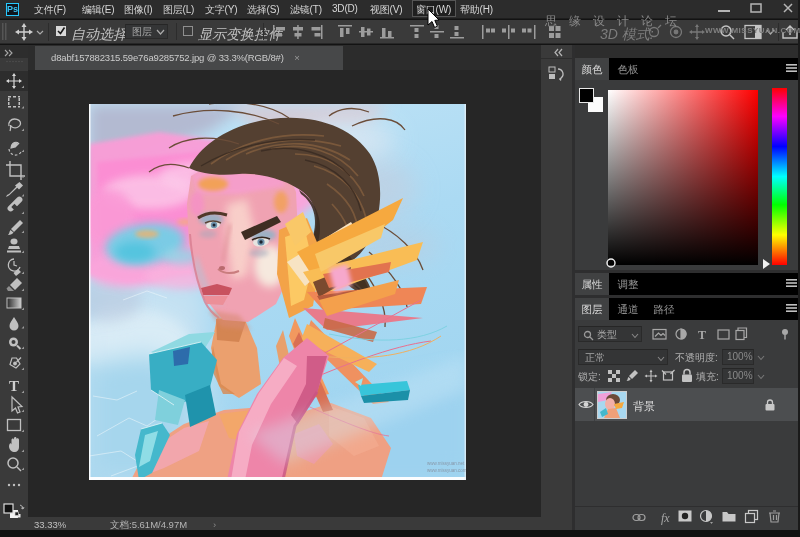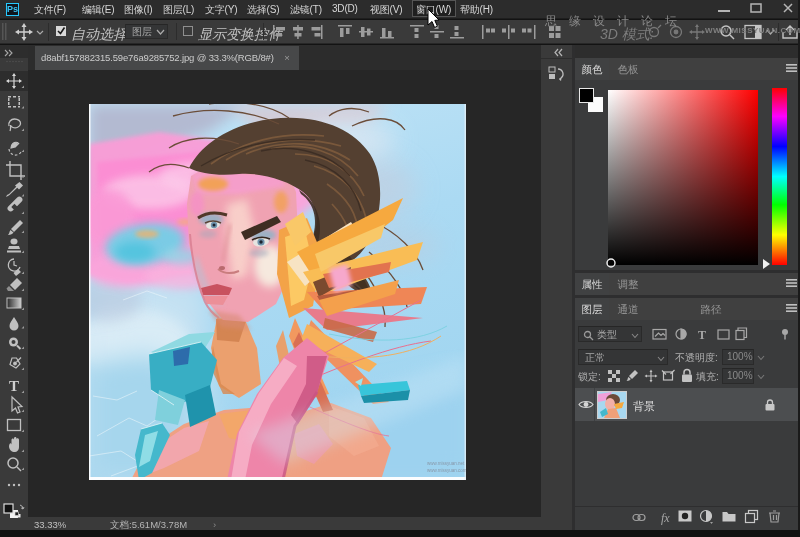--- a/index.html
+++ b/index.html
@@ -29,37 +29,37 @@
     border-bottom:1px solid #272727; }
   .optxt { position:absolute; font-size:14px; color:#c2c2c2;font-style:italic; }
   .vline { position:absolute; top:3px; width:1px; height:17px; background:#2c2c2c; }
 
   
   #toolbar { left:0; top:45px; width:28px; height:485px; background:#3a3a3a; }
   #toolhdr { position:absolute; left:0; top:0; width:28px; height:13px; background:#2d2d2d; }
 
   
   #tabbar { left:28px; top:45px; width:513px; height:25px; background:#2c2c2c; }
-  #doctab { position:absolute; left:7px; top:1px; width:264px; height:24px;
+  #doctab { position:absolute; left:7px; top:1px; width:308px; height:24px;
     background:#474849; font-size:9.5px; color:#cccccc; line-height:24px;
-    padding-left:6px; letter-spacing:-0.15px; white-space:nowrap; }
+    padding-left:16px; letter-spacing:-0.15px; white-space:nowrap; }
 
   
   #paste { left:28px; top:70px; width:513px; height:447px; background:#262626; }
 
   
   #statusbar { left:28px; top:517px; width:513px; height:13px; background:#3a3a3a;
     font-size:9.5px; color:#c0c0c0; }
 
   
   #dockstrip { left:541px; top:45px; width:31px; height:485px; background:#3a3a3a; }
   #dockhdr { left:541px; top:45px; width:259px; height:13px; background:#2d2d2d; }
   #rpanel { left:575px; top:58px; width:223px; height:472px; background:#3a3b3c; }
 
-  .ptabrow { position:absolute; left:575px; width:223px; height:22px; background:#404040; }
+  .ptabrow { position:absolute; left:575px; width:223px; height:22px; background:#000000; }
   .ptab { position:absolute; top:0; height:22px; font-size:10.5px; line-height:22px;
     text-align:center; color:#969696; }
   .ptab.on { background:#404142; color:#d8d8d8; }
   .burger { position:absolute; right:5px; width:10px; color:#bdbdbd; font-size:8px;
     line-height:3px; letter-spacing:0; }
 
   .ddown { position:absolute; background:#343536; border:1px solid #2a2a2a;
     border-top-color:#262626; font-size:10px; color:#a8a8a8; }
 
   #bstrip { left:0px; top:530px; width:800px; height:7px; background:#111111; }
@@ -578,21 +578,21 @@
     <rect x="0" y="0" width="1.5" height="376" fill="#ffffff" opacity="0.9"></rect>
     <rect x="0" y="373" width="377" height="3" fill="#ffffff" opacity="0.95"></rect>
     <rect x="375.5" y="0" width="1.5" height="376" fill="#e8f2f8" opacity="0.7"></rect>
 
     <text x="338" y="361" font-size="4.5" fill="#8899aa" font-family="Liberation Sans">www.missyuan.net</text>
     <text x="338" y="368" font-size="4.5" fill="#8899aa" font-family="Liberation Sans">www.missyuan.com</text>
   </svg>
 
   <div class="abs" id="statusbar">
     <span class="abs" style="left:6px;top:2px;">33.33%</span>
-    <span class="abs" style="left:82px;top:2px;color:#b5b5b5;">文档:5.61M/3.78M</span>
+    <span class="abs" style="left:82px;top:2px;color:#b5b5b5;">文档:5.61M/4.97M</span>
     <span class="abs" style="left:185px;top:2px;color:#8a8a8a;">›</span>
   </div>
 
   <div class="abs" id="dockhdr"></div>
   <div class="abs" id="dockstrip"></div>
   <svg class="abs" style="left:541px;top:45px;" width="31" height="485" viewBox="0 0 31 485">
     <path d="M14 4 L11 7.5 L14 11 M18 4 L15 7.5 L18 11" stroke="#b5b5b5" stroke-width="1.2" fill="none" transform="translate(3,0)"></path>
     <rect x="0" y="13" width="31" height="1" fill="#2d2d2d"></rect>
 
     <g transform="translate(8,22)">
@@ -647,21 +647,21 @@
           <rect y="3.2" width="11" height="1.6"></rect>
           <rect y="6.4" width="11" height="1.6"></rect>
         </g>
       </svg>
   </div>
   <div class="abs" style="left:575px;top:295px;width:223px;height:3px;background:#2e2e2f;"></div>
 
   <div class="abs ptabrow" style="top:298px;">
     <div class="ptab on" style="left:0px;width:34px;">图层</div>
     <div class="ptab" style="left:36px;width:34px;">通道</div>
-    <div class="ptab" style="left:72px;width:34px;margin-left:47px;">路径</div>
+    <div class="ptab" style="left:72px;width:34px;">路径</div>
   </div>
   <div class="abs burger" style="left:786px;top:304px;">
     <svg width="11" height="9">
         <g fill="#c0c0c0">
           <rect y="0" width="11" height="1.6"></rect>
           <rect y="3.2" width="11" height="1.6"></rect>
           <rect y="6.4" width="11" height="1.6"></rect>
         </g>
       </svg>
   </div>

